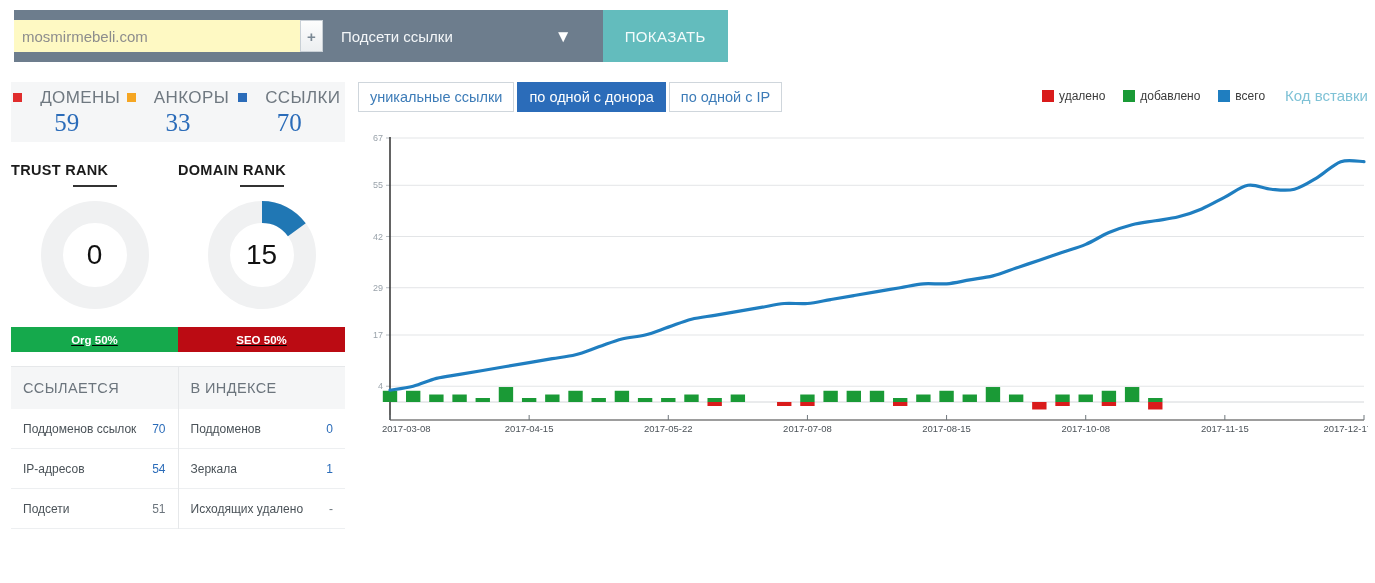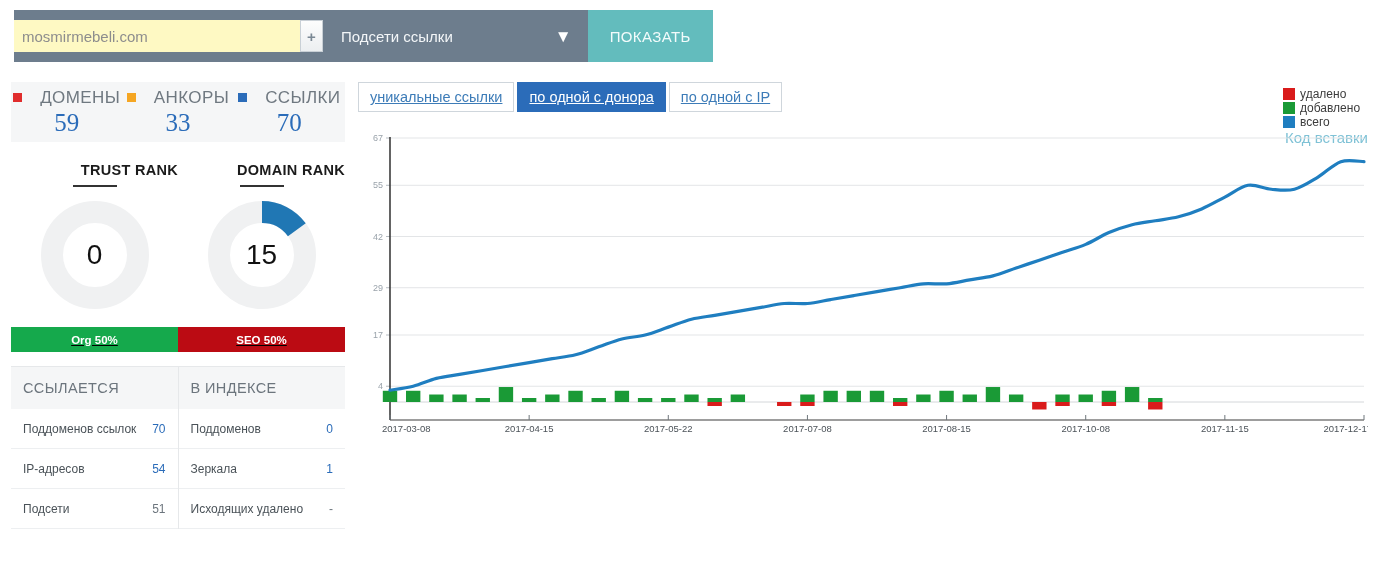--- a/index.html
+++ b/index.html
@@ -40,21 +40,21 @@
     color: #f3f6f8; font-size: 15px; margin-left: 18px;
     white-space: nowrap;
   }
   .divider-v {
     width: 1px; height: 30px; background: #8a98a6; margin-left: 86px;
   }
   .caret {
     margin-left: 16px; color: #fff; font-size: 17px; line-height: 1; cursor:pointer;
   }
   .show-btn {
-    margin-left: 16px; height: 52px; padding: 0 22px;
+    margin-left: 31px; height: 52px; padding: 0 22px;
     background: #63bcbd; color: #f2fbfb;
     font-size: 15px; letter-spacing: .4px;
     display: flex; align-items: center; justify-content: center;
     border: none; cursor: pointer; font-family: "Liberation Sans", sans-serif;
   }
 
   
   .sidebar { position: absolute; left: 11px; top: 82px; width: 334px; }
 
   .kpi-box {
@@ -63,21 +63,21 @@
   }
   .kpi { flex: 1; text-align: center; }
   .kpi-head {
     font-size: 17px; color: #6f7880; letter-spacing: .4px;
     display: flex; align-items: center; justify-content: center; gap: 18px;
   }
   .sq { width: 9px; height: 9px; display: inline-block; }
   .kpi-val { font-size: 25px; color: #2b6cb9; margin-top: 1px; font-family: "Liberation Serif", serif; }
 
   .ranks { display: flex; margin-top: 20px; }
-  .rank-col { flex: 1; text-align: right; position: relative; }
+  .rank-col { flex: 1; text-align: left; position: relative; }
   .rank-title { font-size: 14.5px; font-weight: bold; color: #1b1b1b; letter-spacing: .3px; }
   .rank-rule { width: 44px; height: 2px; background: #333; margin: 7px auto 0; }
   .donut-wrap { margin-top: 14px; display:flex; justify-content:center; }
   .donut { position: relative; width: 108px; height: 108px; }
   .donut svg { display: block; }
   .donut-num {
     position: absolute; inset: 0; display: flex;
     align-items: center; justify-content: center;
     font-size: 28px; color: #111; font-family: "Liberation Sans", sans-serif;
   }
@@ -107,27 +107,26 @@
 
   
   .chartpane { position: absolute; left: 358px; top: 82px; width: 1010px; }
   .tabs { display: flex; gap: 3px; }
   .tab {
     height: 30px; padding: 0 11px;
     border: 1px solid #cfd6dc; background: #fff;
     color: #3d7cb8; font-size: 14.5px;
     display: flex; align-items: center; cursor: pointer;
     font-family: "Liberation Sans", sans-serif;
-    text-decoration: underline;
   }
   .tab.active { background: #2b6cb9; border-color: #2b6cb9; color: #fff; }
 
   .legend {
     position: absolute; right: 0; top: 5px;
-    display: flex; gap: 0; font-size: 12px; color: #3c3c3c; flex-direction: column;
+    display: flex; align-items: center; gap: 12px; font-size: 12px; color: #3c3c3c;
   }
   .legend .li { display: flex; align-items: center; gap: 5px; margin-right: 6px; }
   .legend .bx { width: 12px; height: 12px; display: inline-block; }
   .code-link { color: #7fc2d6; font-size: 15px; cursor: pointer; margin-left: 2px; }
 
   .plot { position: relative; margin-top: 18px; width: 1010px; height: 325px; }
   .plot svg { display: block; }
 
   .ytick { font-size: 9px; fill: #9aa3ab; font-family: "Liberation Sans", sans-serif; }
   .xtick { font-size: 9.5px; fill: #4b5258; font-family: "Liberation Sans", sans-serif; }

